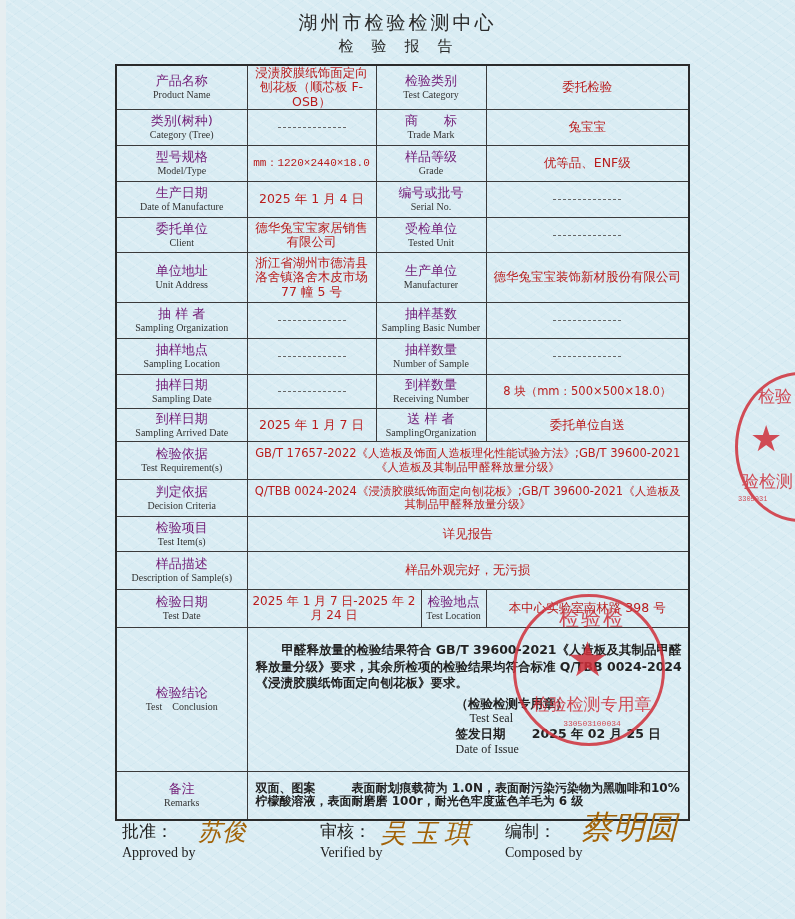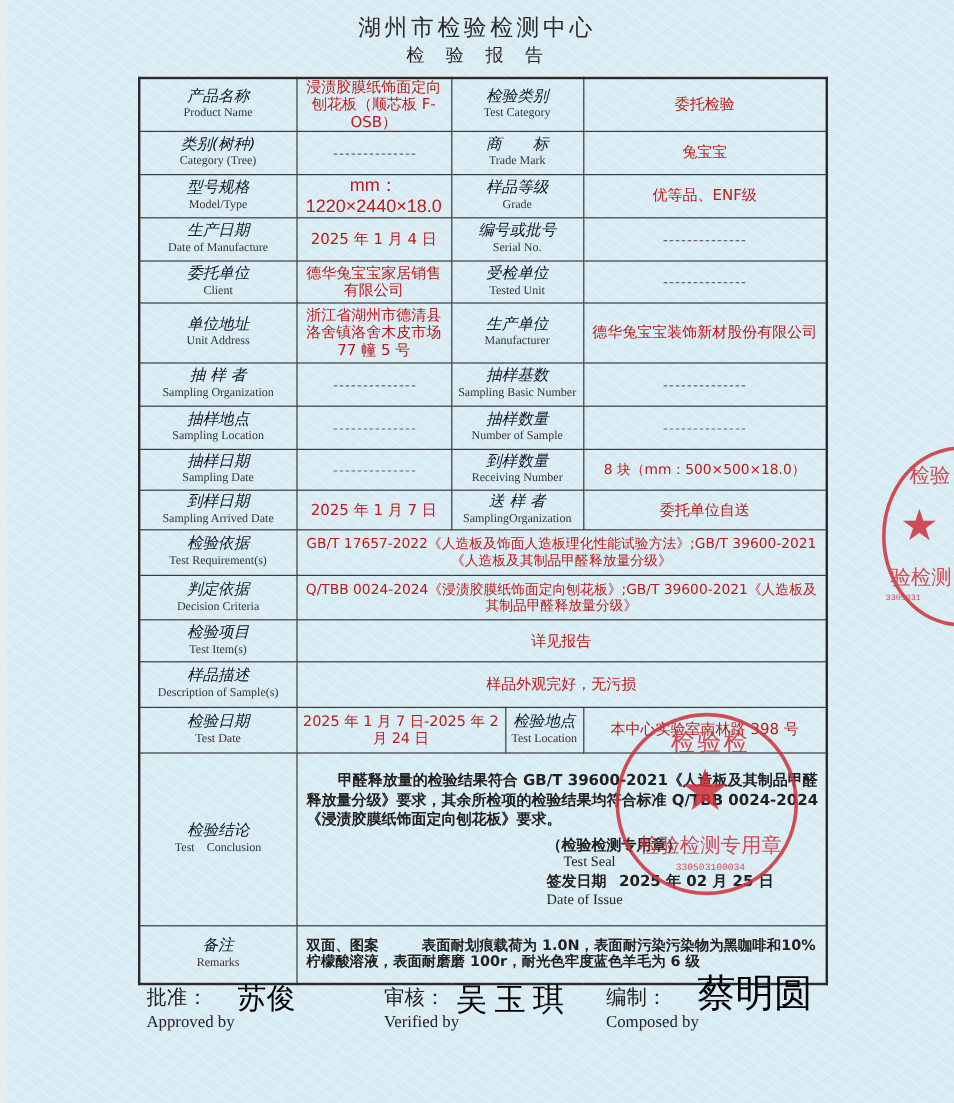--- a/index.html
+++ b/index.html
@@ -34,32 +34,32 @@
   table.report td {
     border: 1px solid #3a3a3a;
     text-align: center; vertical-align: middle;
     padding: 0 3px;
     line-height: 1.15;
   }
   .row-thick td { border-top: 2px solid #2a2a2a; }
   .lbl-zh {
     display: block;
     font-family: "DejaVu Sans", "Liberation Sans", sans-serif;
-    font-size: 13px; color: #0f172a; font-style: italic;
+    font-size: 13px; color: #701a75;
   }
   .lbl-en {
     display: block;
     font-family: "Liberation Serif", "DejaVu Serif", serif;
     font-size: 10px; color: #333; text-align: center;
   }
   .val {
     font-family: "DejaVu Sans", "Liberation Sans", sans-serif;
     font-size: 12.5px; color: #b91c1c;
   }
-  .val-mono { font-family: Liberation Sans, sans-serif; font-size: 15px; }
+  .val-mono { font-family: Liberation Mono, monospace; font-size: 11px; }
   .dash { display: inline-block; width: 68px; border-top: 1px dashed #666; vertical-align: middle; }
 
   .concl-cell { text-align: left !important; vertical-align: top !important; padding: 14px 6px 6px 8px !important; position: relative; }
   .concl-text {
     font-family: "DejaVu Sans", "Liberation Sans", sans-serif;
     font-size: 12.5px; font-weight: bold; line-height: 1.32; text-indent: 26px;
   }
   .seal-block {
     margin-left: 200px; margin-top: 4px;
     font-family: "DejaVu Sans", "Liberation Sans", sans-serif; font-size: 12.5px; font-weight: bold;
@@ -104,21 +104,21 @@
   }
   .sign-group { position: absolute; top: 0; }
   .sign-label-zh {
     font-family: "DejaVu Sans", "Liberation Sans", sans-serif; font-size: 17px; display: block;
   }
   .sign-label-en {
     font-family: "Liberation Serif", serif; font-size: 14px; display: block; margin-top: 2px;
   }
   .sig {
     position: absolute; top: -4px;
-    font-family: "DejaVu Serif", serif; color: #000000;
+    font-family: "DejaVu Serif", serif; font-style: italic; color: #a16207;
   }
 </style>
 </head>
 <body>
 
 <div class="page-edge"></div>
 
 <div class="title title-1">湖州市检验检测中心</div>
 <div class="title title-2">检验报告</div>
 
@@ -300,21 +300,21 @@
           <span class="lbl-zh">检验结论</span>
           <span class="lbl-en" style="white-space:pre">Test　Conclusion</span>
         </td>
     <td colspan="4" class="concl-cell">
       <div class="concl-text">甲醛释放量的检验结果符合 GB/T 39600-2021《人造板及其制品甲醛释放量分级》要求，其余所检项的检验结果均符合标准 Q/TBB 0024-2024《浸渍胶膜纸饰面定向刨花板》要求。</div>
       <div class="seal-block">
         <span style="display:block">（检验检测专用章）</span>
         <span class="en" style="margin-left:14px">Test Seal</span>
         <span style="display:block">
           <span>签发日期</span>
-          <span style="margin-left:6px">2025 年 02 月 25 日</span>
+          <span style="margin-left:22px">2025 年 02 月 25 日</span>
         </span>
         <span class="en">Date of Issue</span>
       </div>
     </td>
   </tr>
 
   <tr class="row-thick" style="height:48px">
     <td>
           <span class="lbl-zh">备注</span>
           <span class="lbl-en">Remarks</span>

